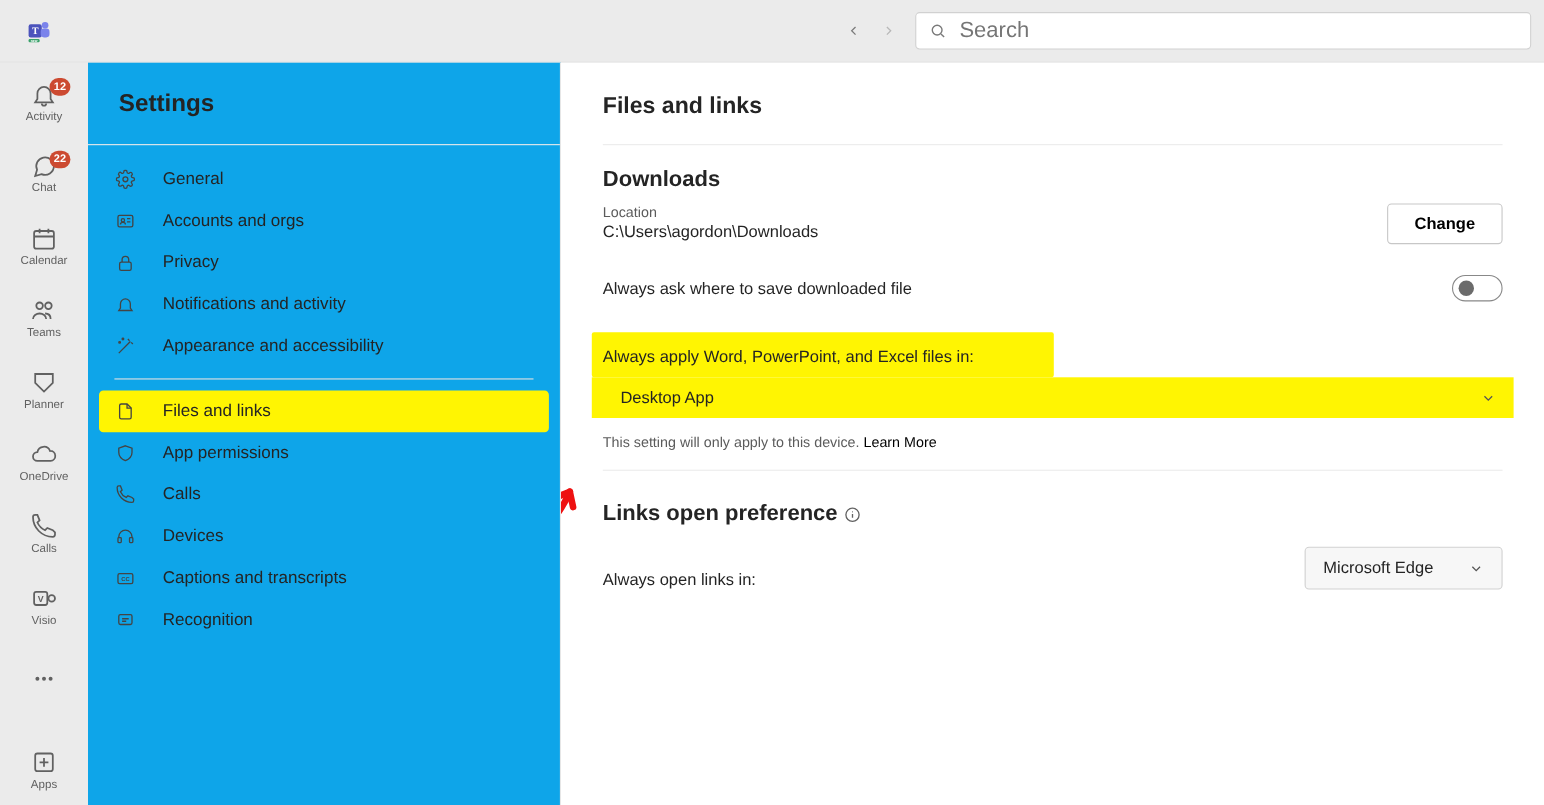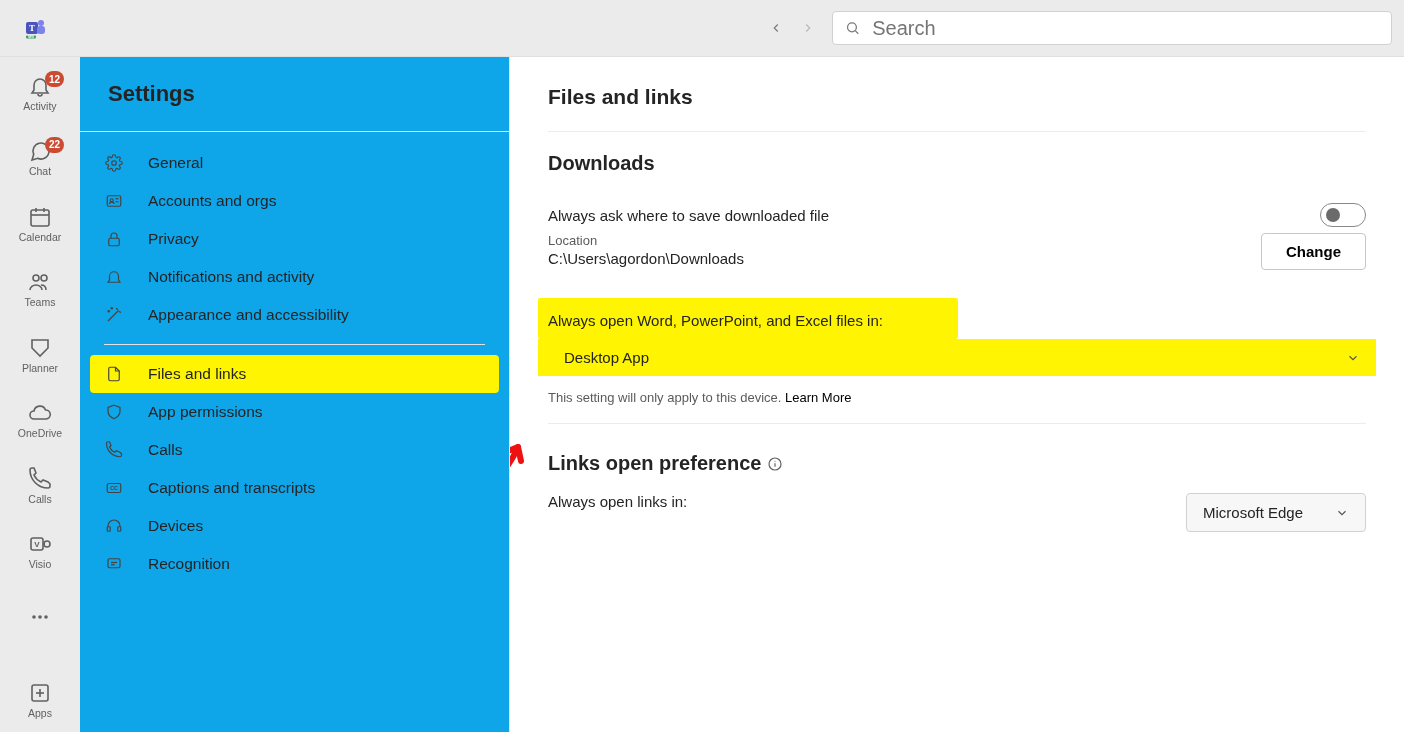--- a/index.html
+++ b/index.html
@@ -162,21 +162,21 @@
     background:#fff502;
     border-radius:2px;
     padding: 8px 10px 10px;
     margin: 0 -10px 0;
     width: 420px;
   }
   .hl-dropdown-wrap {
     margin: 0 -10px;
   }
 
-  .links-row { display:flex; align-items:flex-start; justify-content:space-between; margin-top:18px;}
+  .links-row { display:flex; align-items:flex-end; justify-content:space-between; margin-top:18px;}
   .info-icon { color:#616161; margin-left:6px; }
 
   
   .annot-arrow {
     position:absolute;
     left:-52px; top:370px;
     pointer-events:none;
   }
 
   svg { display:block; }
@@ -374,73 +374,73 @@
         <span class="nicon">
             <svg width="18" height="18" viewBox="0 0 24 24" fill="none" stroke="#444" stroke-width="1.6">
               <path d="M22 17v2a2 2 0 01-2 2 18 18 0 01-18-18 2 2 0 012-2h2l2 5-2 2a14 14 0 007 7l2-2 5 2z"></path>
             </svg>
           </span>
         <span>Calls</span>
       </div>
       <div class="navitem">
         <span class="nicon">
             <svg width="18" height="18" viewBox="0 0 24 24" fill="none" stroke="#444" stroke-width="1.6">
-              <rect x="3" y="6" width="18" height="12" rx="2"></rect>
-              <text x="12" y="15" text-anchor="middle" font-size="7" stroke="none" fill="#444" font-weight="600">CC</text>
-            </svg>
-          </span>
-        <span>Captions and transcripts</span>
-      </div>
-      <div class="navitem">
-        <span class="nicon">
-            <svg width="18" height="18" viewBox="0 0 24 24" fill="none" stroke="#444" stroke-width="1.6">
               <path d="M4 13v-1a8 8 0 0116 0v1"></path>
               <rect x="3" y="13" width="4" height="6" rx="1"></rect>
               <rect x="17" y="13" width="4" height="6" rx="1"></rect>
             </svg>
           </span>
         <span>Devices</span>
       </div>
       <div class="navitem">
         <span class="nicon">
             <svg width="18" height="18" viewBox="0 0 24 24" fill="none" stroke="#444" stroke-width="1.6">
+              <rect x="3" y="6" width="18" height="12" rx="2"></rect>
+              <text x="12" y="15" text-anchor="middle" font-size="7" stroke="none" fill="#444" font-weight="600">CC</text>
+            </svg>
+          </span>
+        <span>Captions and transcripts</span>
+      </div>
+      <div class="navitem">
+        <span class="nicon">
+            <svg width="18" height="18" viewBox="0 0 24 24" fill="none" stroke="#444" stroke-width="1.6">
               <rect x="4" y="5" width="16" height="12" rx="2"></rect>
               <line x1="8" y1="10" x2="16" y2="10"></line>
               <line x1="8" y1="13" x2="13" y2="13"></line>
             </svg>
           </span>
         <span>Recognition</span>
       </div>
     </div>
   </div>
 
   <div class="content">
 
     <h2 class="page-title">Files and links</h2>
 
     <div class="section">
       <h3>Downloads</h3>
-      <div class="row" style="margin-top:28px">
-        <div class="value">Always ask where to save downloaded file</div>
-        <div class="toggle">
-          <div class="knob"></div>
-        </div>
-      </div>
       <div class="row" style="align-items:flex-start">
         <div>
           <div class="sublabel">Location</div>
           <div class="value">C:\Users\agordon\Downloads</div>
         </div>
         <button class="btn">Change</button>
       </div>
+      <div class="row" style="margin-top:28px">
+        <div class="value">Always ask where to save downloaded file</div>
+        <div class="toggle">
+          <div class="knob"></div>
+        </div>
+      </div>
     </div>
 
     <div class="section" style="position:relative;">
       <div class="hl-block">
-        <div style="font-size:15px; margin-top:6px;">Always open Word, PowerPoint, and Excel files in:</div>
+        <div style="font-size:15px; margin-top:6px;">Always apply Word, PowerPoint, and Excel files in:</div>
       </div>
       <div class="hl-dropdown-wrap">
         <div class="dropdown hl" style="padding-left:26px;">
           <span>Desktop App</span>
           <span class="chev">
             <svg width="14" height="14" viewBox="0 0 24 24" fill="none" stroke="#555" stroke-width="2">
                 <polyline points="6 9 12 15 18 9"></polyline>
               </svg>
           </span>
         </div>

